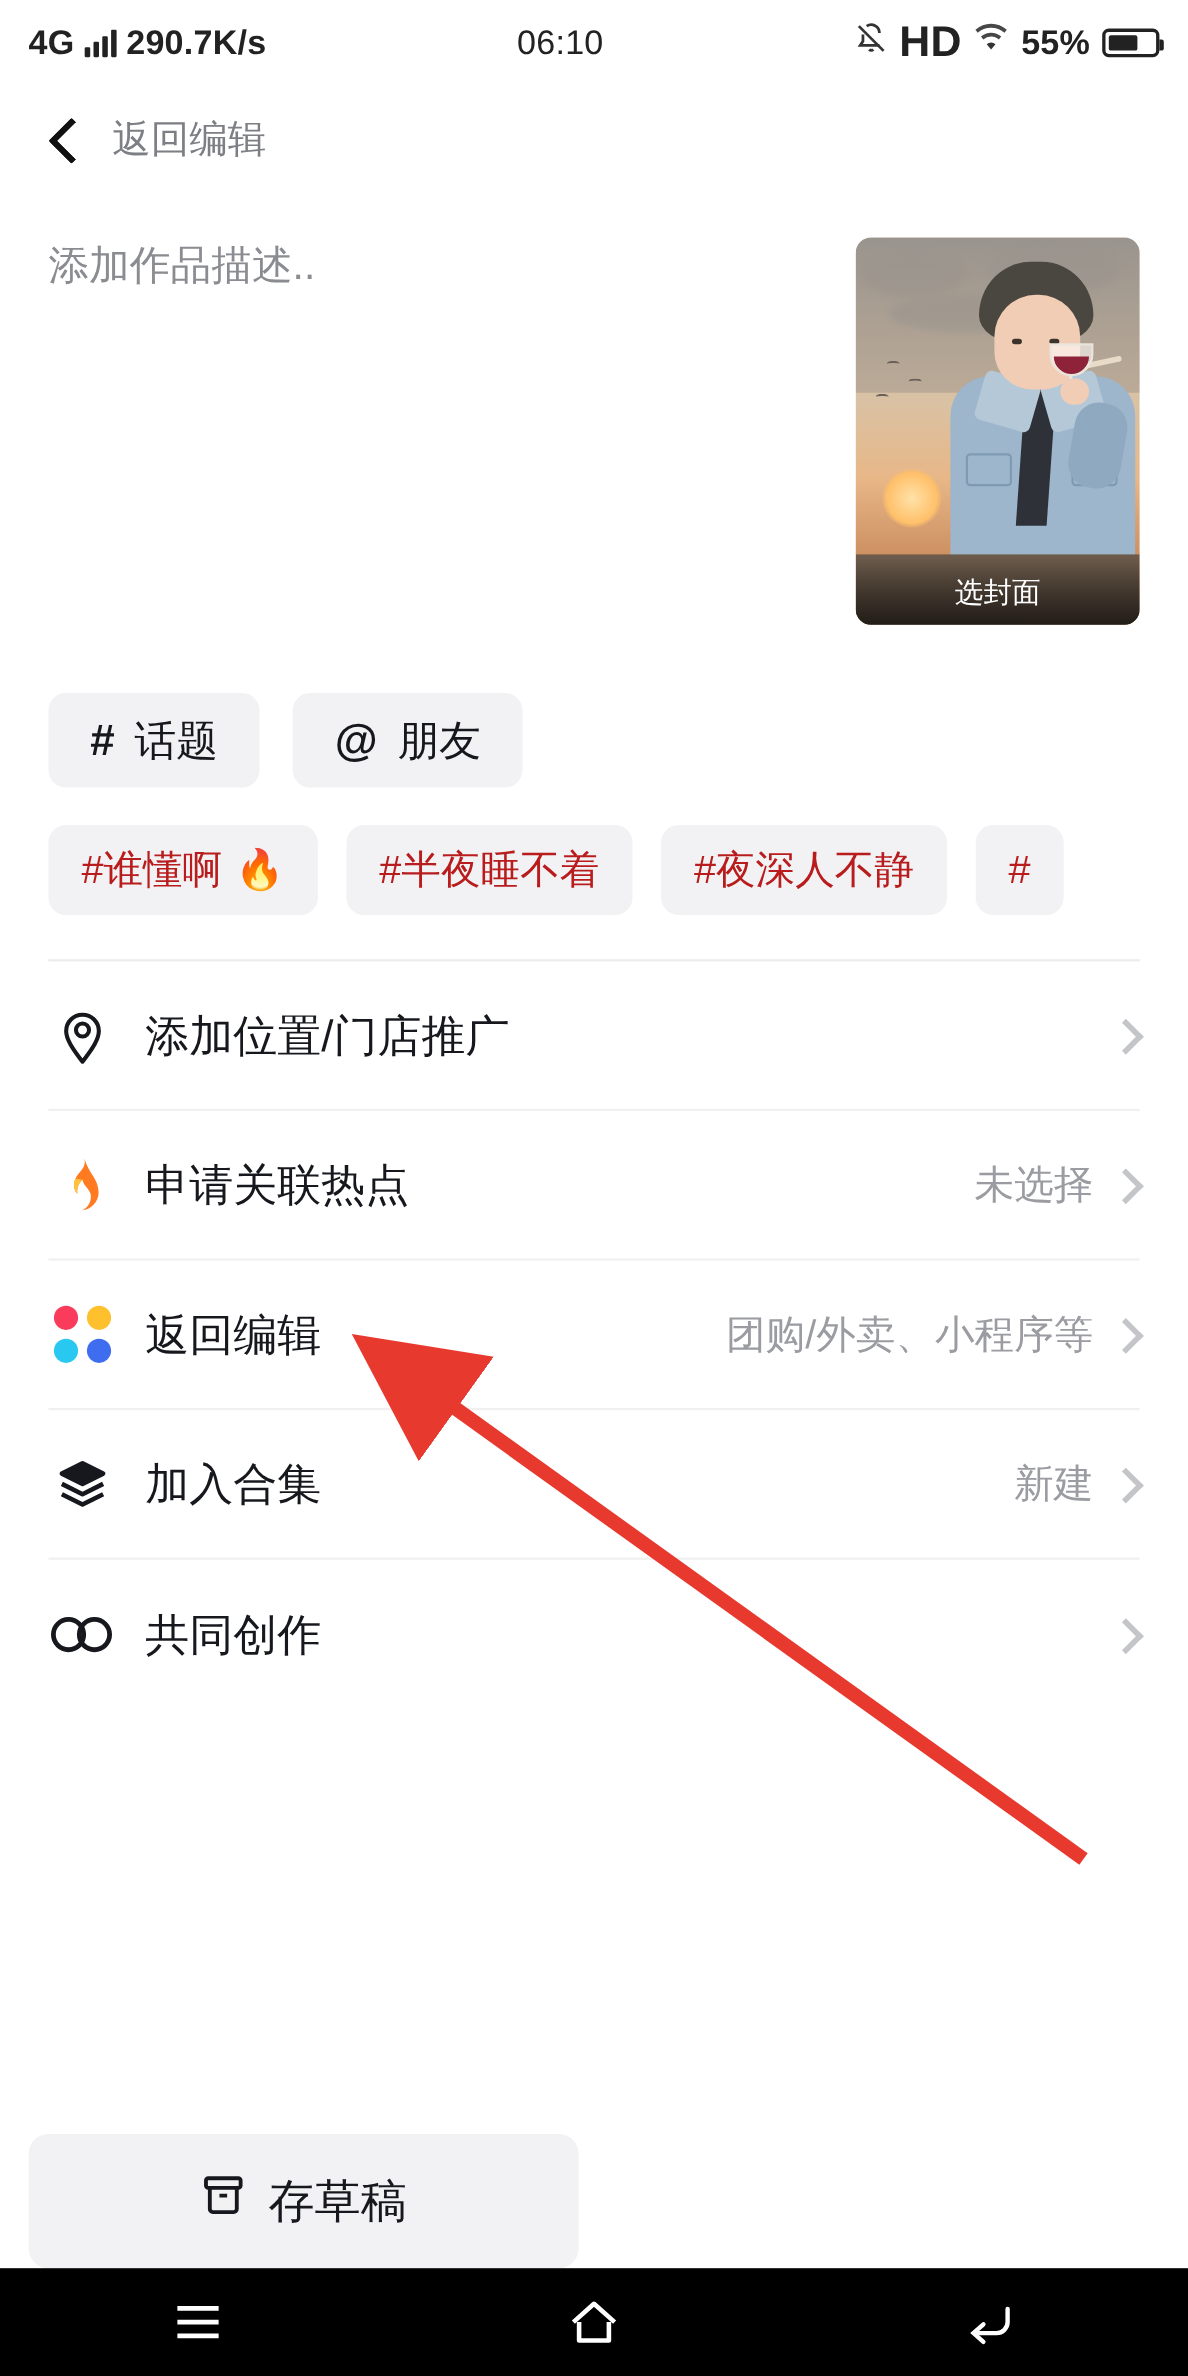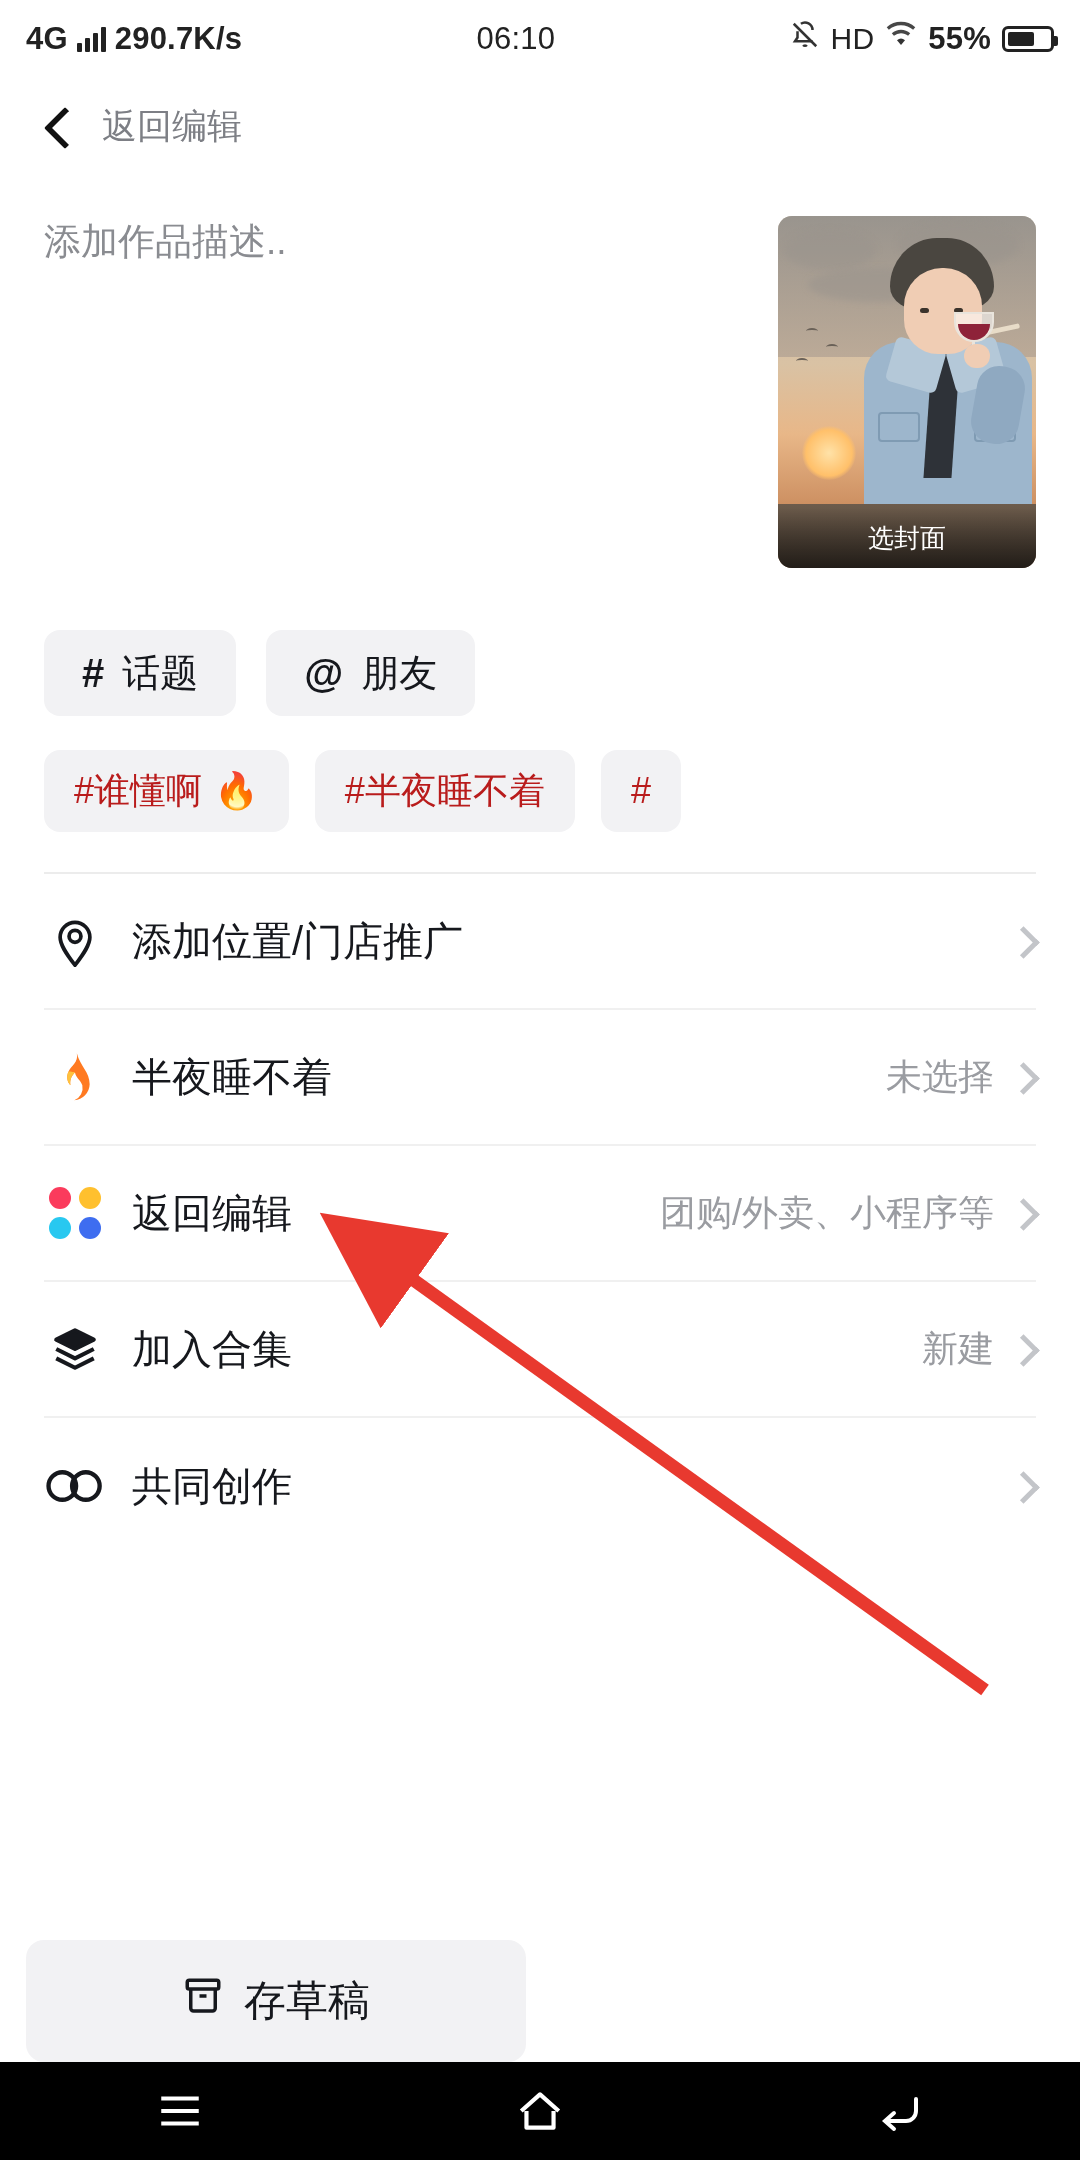--- a/index.html
+++ b/index.html
@@ -21,21 +21,21 @@
   }
   .sb-left{ display:flex; align-items:center; gap:9px; flex:0 0 auto;}
   .sb-center{ flex:1; text-align:center; font-size:31px; font-weight:500;}
   .sb-right{ display:flex; align-items:center; gap:11px; flex:0 0 auto;}
   .bars{ display:flex; align-items:flex-end; gap:3px; height:26px; }
   .bars i{ width:5px; background:#222; border-radius:1px; display:block;}
   .bars i:nth-child(1){height:9px}
   .bars i:nth-child(2){height:14px}
   .bars i:nth-child(3){height:19px}
   .bars i:nth-child(4){height:25px}
-  .hd{ font-size:30px; font-weight:400;text-align:center; }
+  .hd{ font-size:39px; font-weight:700;text-align:center; }
   .batt{
     width:52px;height:26px;border:3px solid #222;border-radius:6px;
     position:relative; padding:3px;
   }
   .batt:after{
     content:"";position:absolute;right:-7px;top:7px;width:4px;height:10px;
     background:#222;border-radius:0 2px 2px 0;
   }
   .batt span{display:block;height:100%;width:65%;background:#222;border-radius:2px;}
 
@@ -312,20 +312,23 @@
 
 <div class="tag-row">
   <div class="tag">
     <span>#谁懂啊</span>
     <span>🔥</span>
   </div>
   <div class="tag">
     <span>#半夜睡不着</span>
   </div>
   <div class="tag">
+    <span>#夜深人不静</span>
+  </div>
+  <div class="tag">
     <span>#</span>
   </div>
 </div>
 
 <div class="divider"></div>
 
 <div class="list">
 
   <div class="row">
     <div class="ico">
@@ -340,21 +343,21 @@
     <div class="arrow"></div>
   </div>
 
   <div class="row">
     <div class="ico">
       <svg width="44" height="52" viewBox="0 0 24 28">
         <path d="M13 1c1 5-3 6.5-4.5 10C7 14 8 17 9.5 18.5 9 15 10.5 13 12 11.5c.5 3 3 4 4 7a7.2 7.2 0 0 1-4.4 8.2A9 9 0 0 0 20 18c0-7-5-9.5-7-17z" fill="#ff7a21"></path>
         <path d="M12 11.5c-1.5 1.5-3 3.5-2.5 7C8 17 7 14 8.5 11c0 0 1.6 0 3.5.5z" fill="#ffc23d"></path>
       </svg>
     </div>
-    <div class="label">半夜睡不着</div>
+    <div class="label">申请关联热点</div>
     <div class="spacer"></div>
     <div class="value">未选择</div>
     <div class="arrow"></div>
   </div>
 
   <div class="row">
     <div class="ico">
       <span class="dots">
         <i style="background:#fb3b5c"></i>
           <i style="background:#ffc02e"></i>

